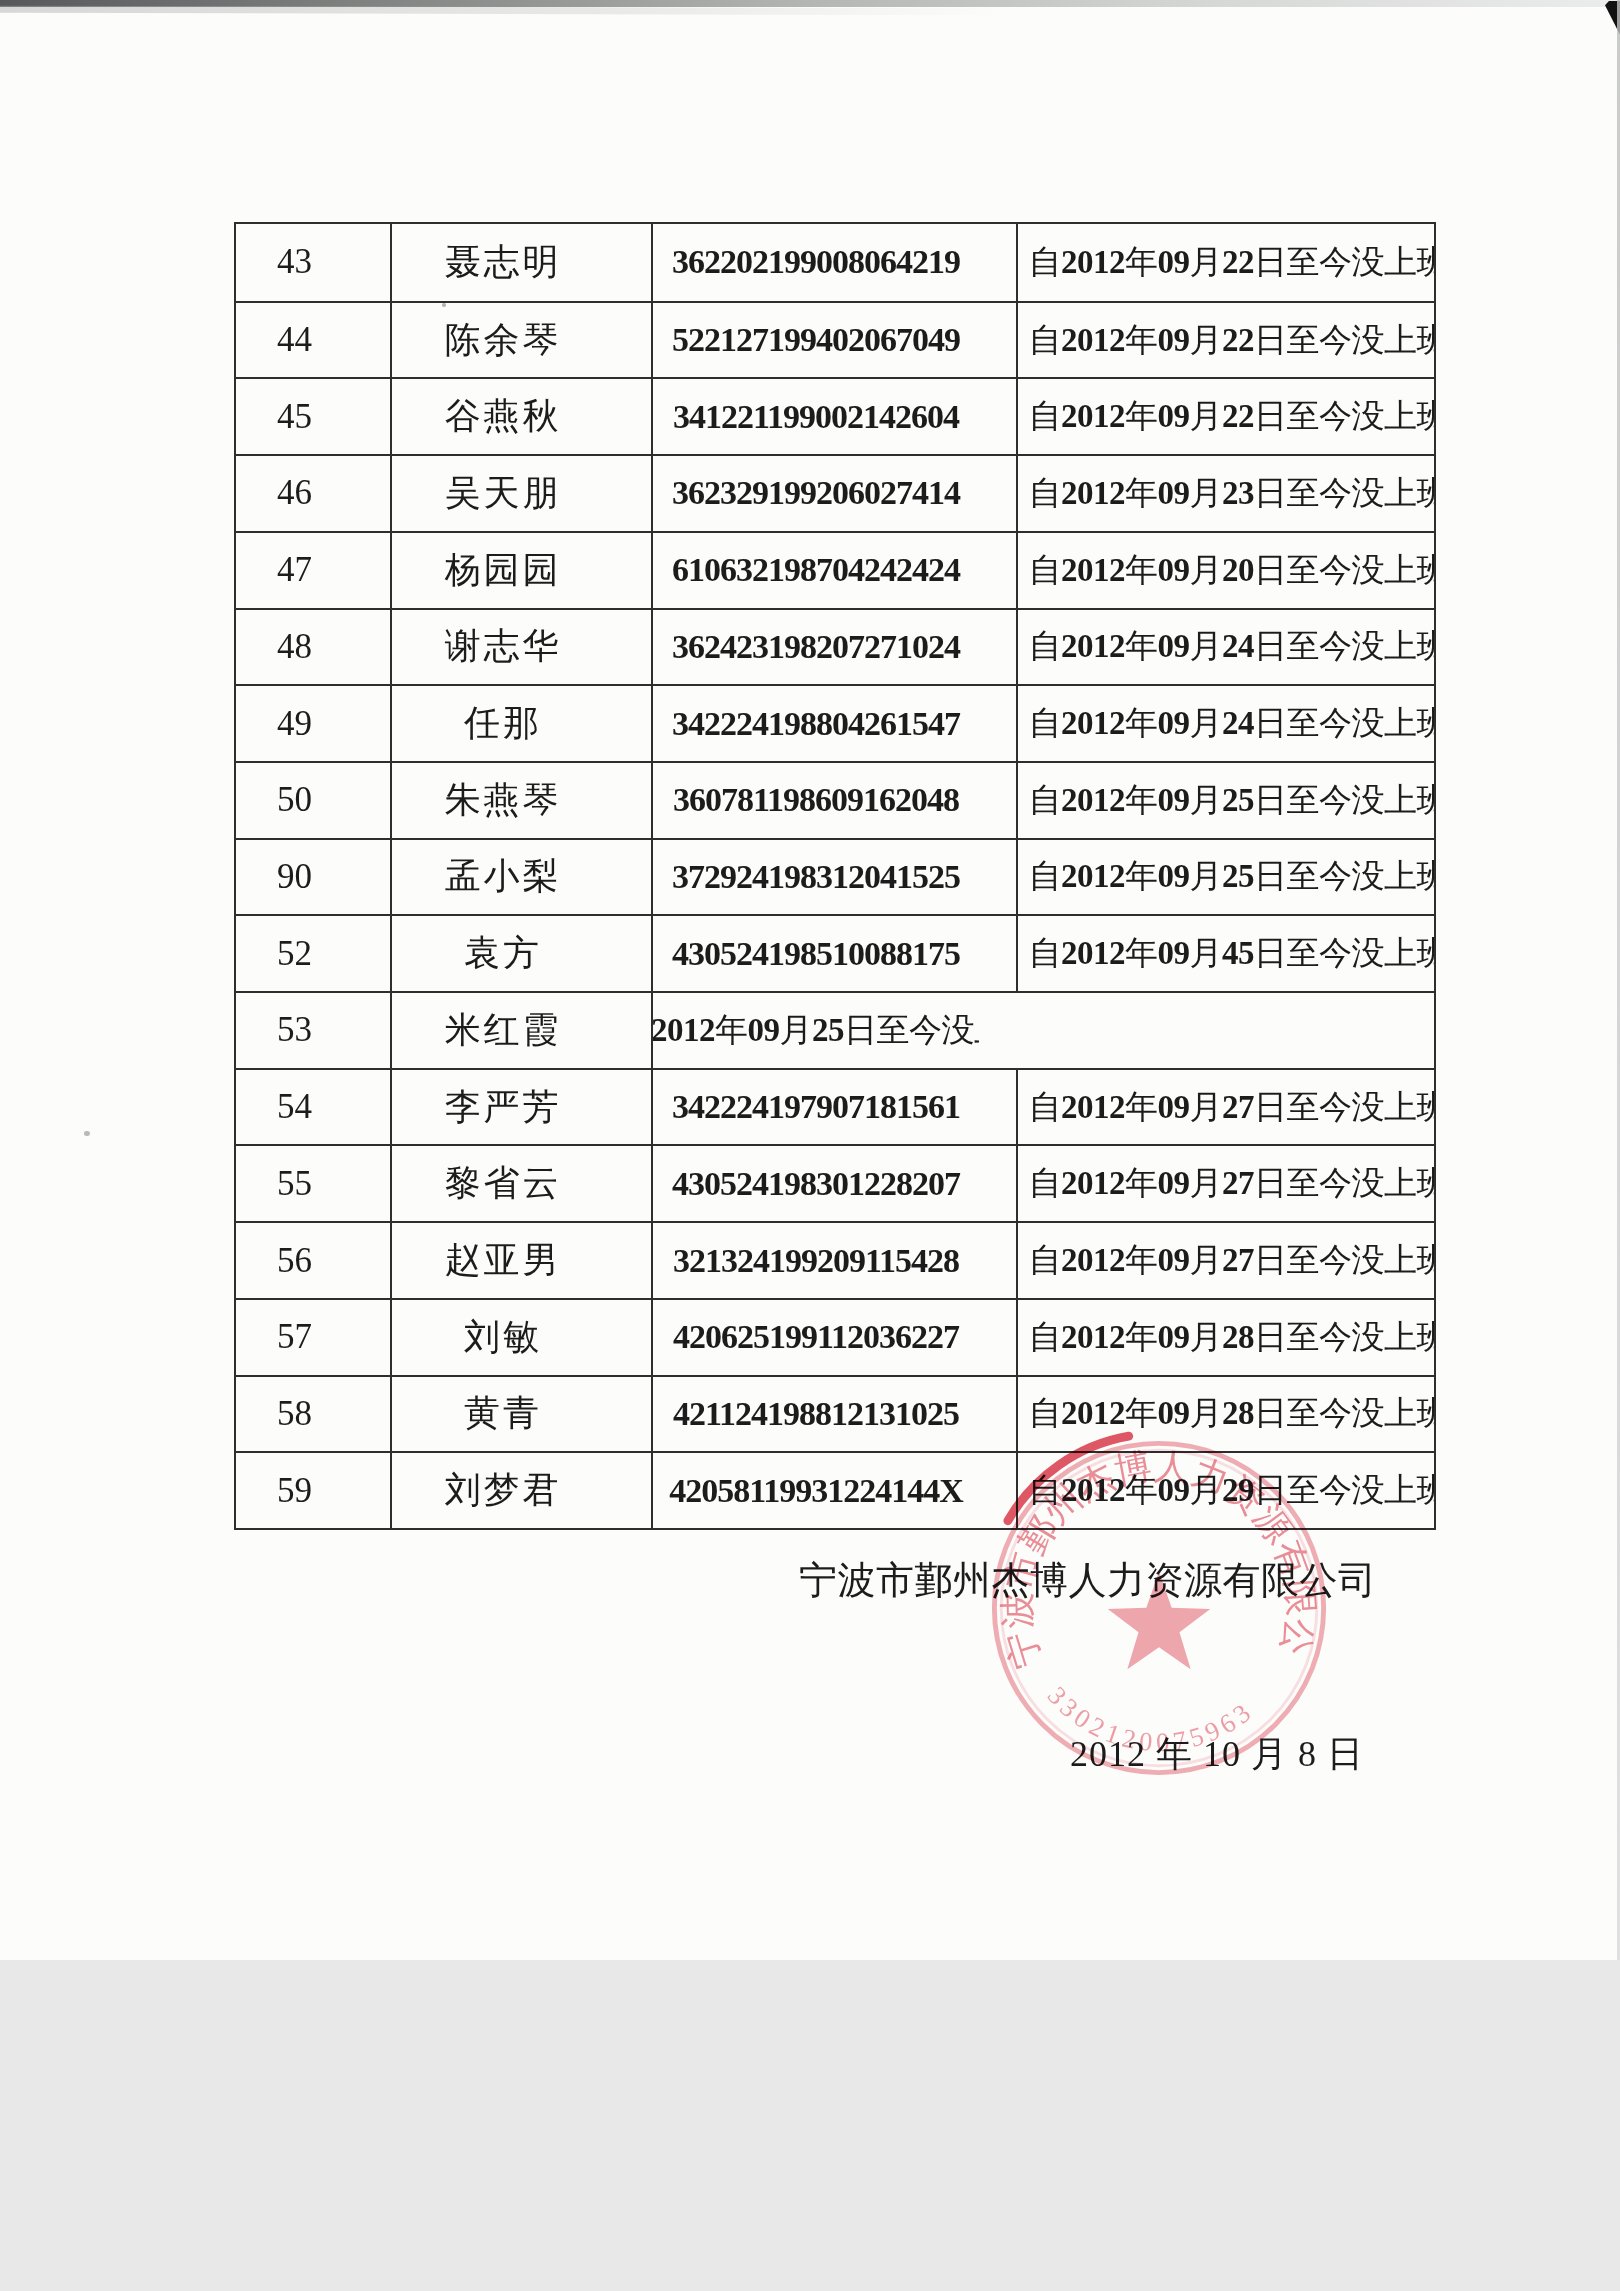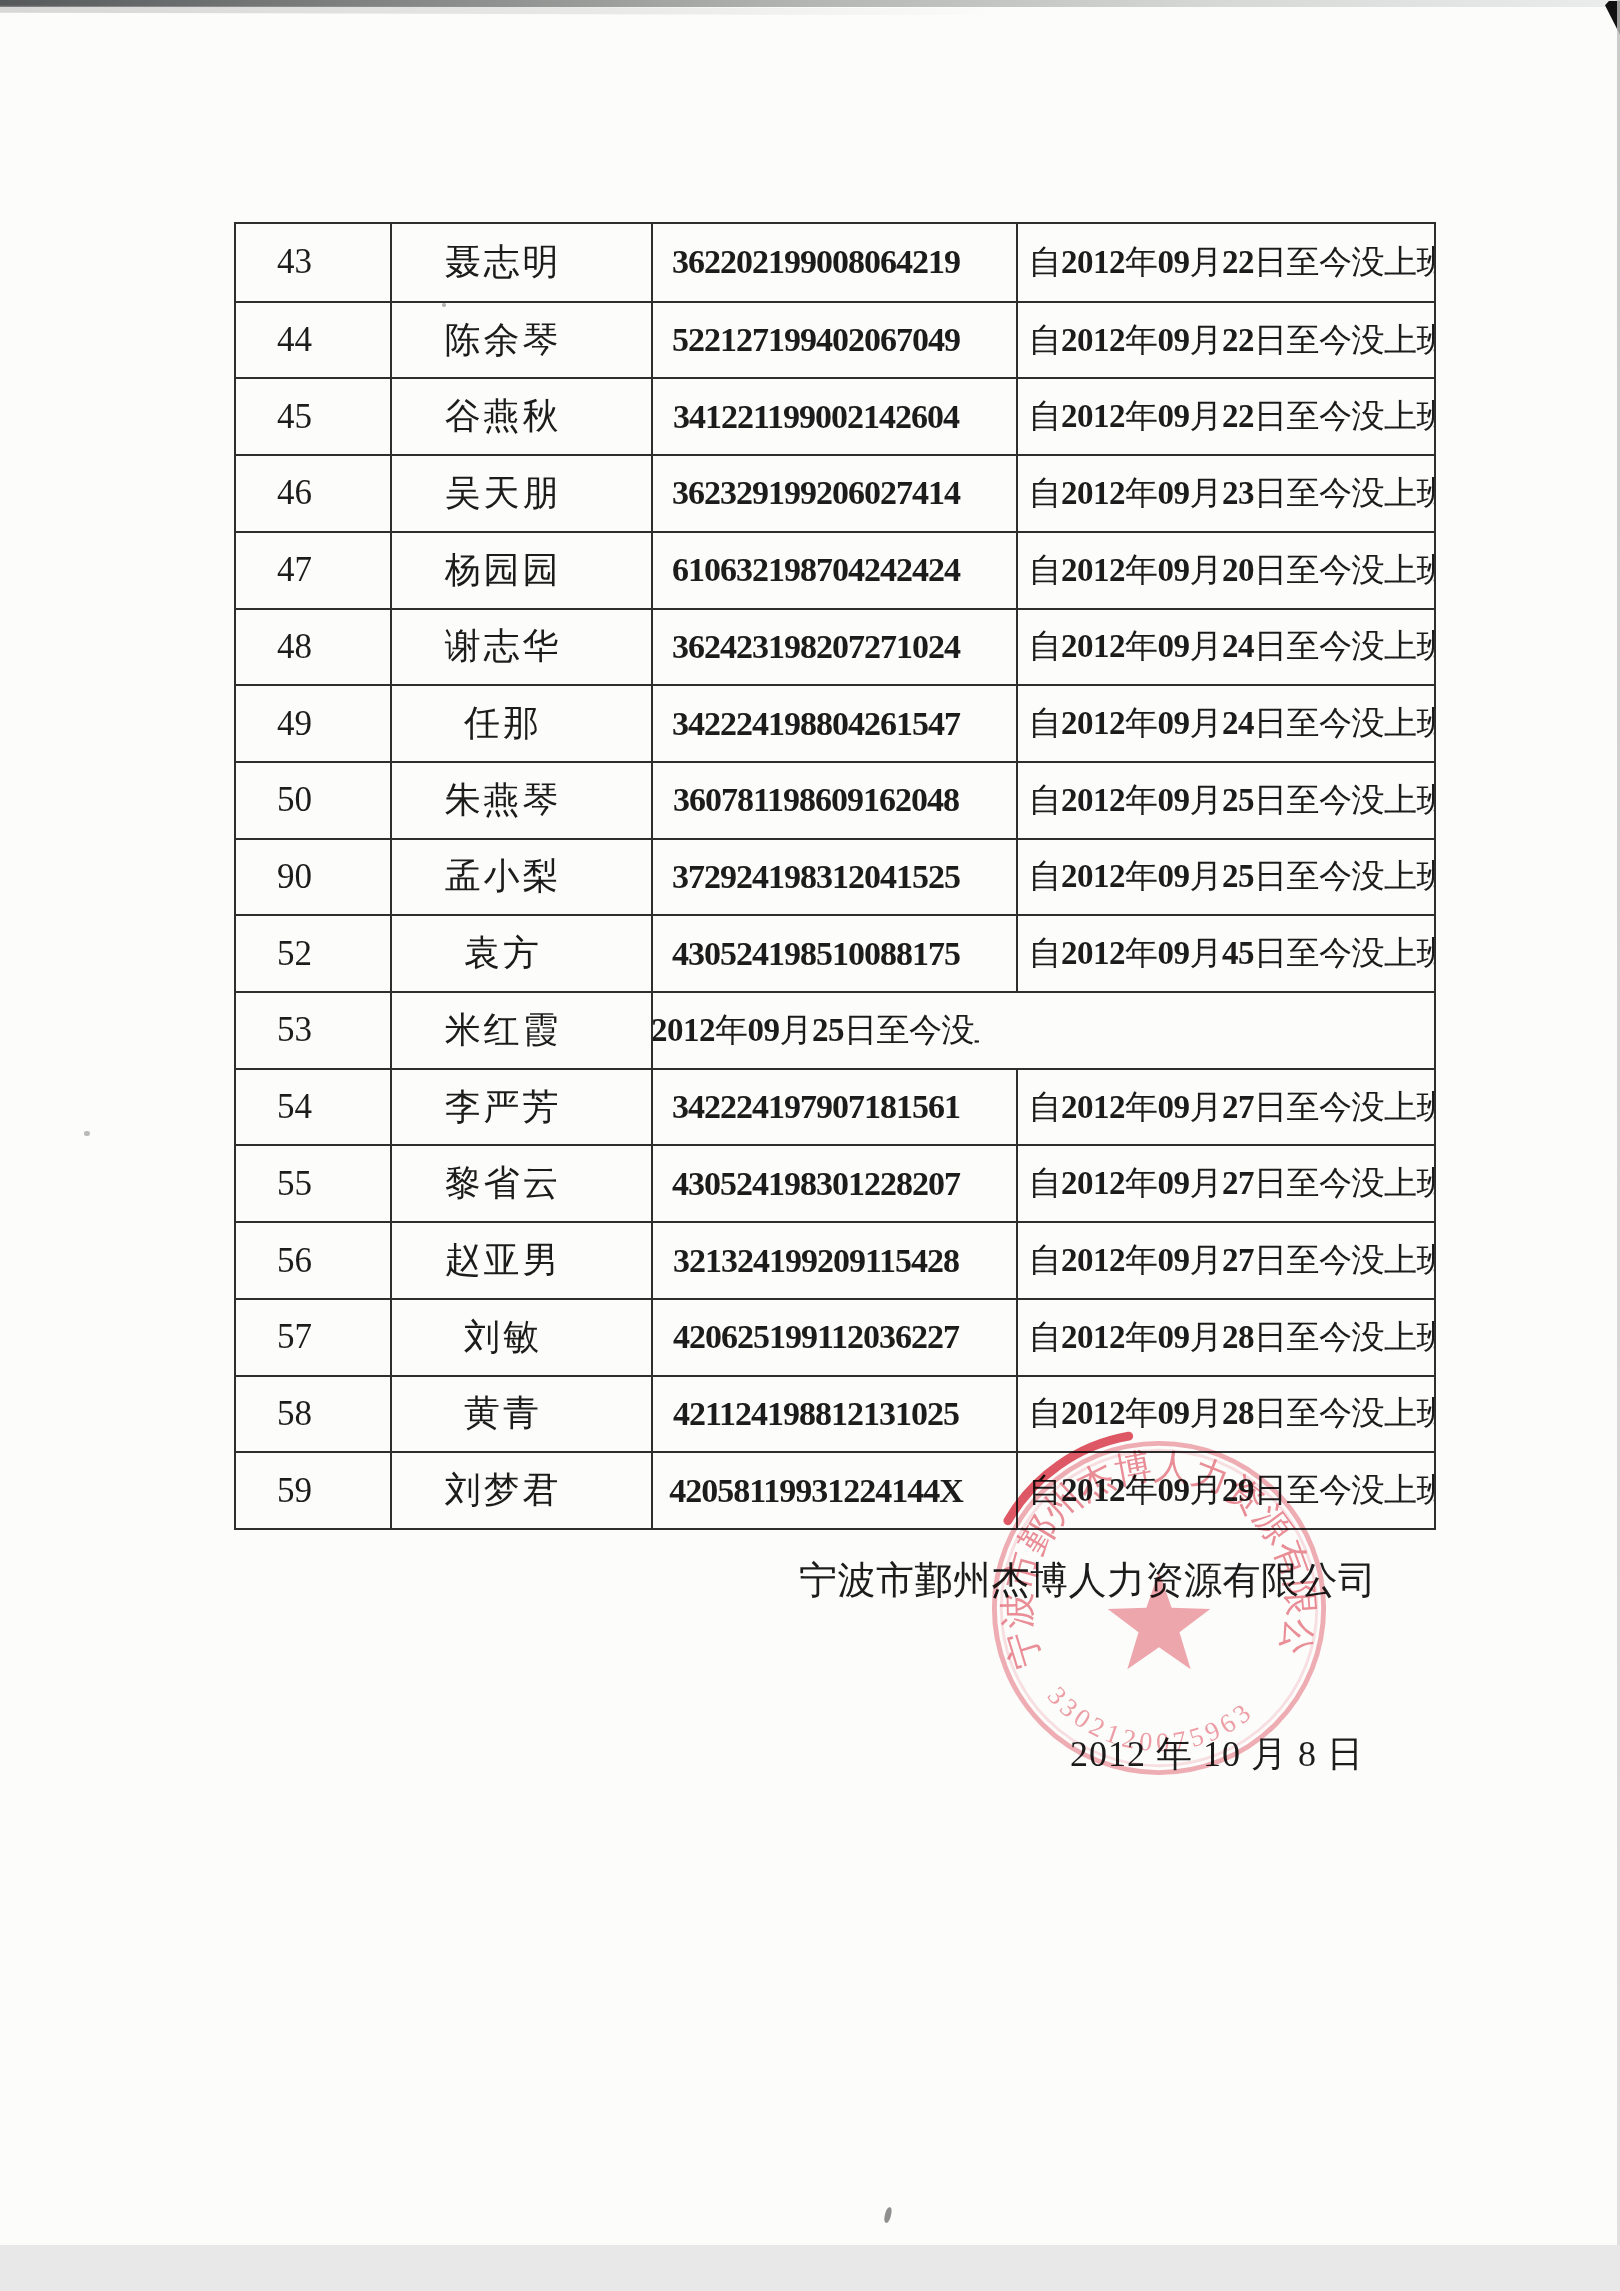--- a/index.html
+++ b/index.html
@@ -1,17 +1,17 @@
 <!DOCTYPE html>
 <html style="--stamp-red: #e4606e; --stamp-dark-red: #d8303f;"><head>
 <meta charset="utf-8">
 <style>
   html,body{margin:0;padding:0;background:#e8e8e8;}
   .page{
-    position:relative; width:1620px; height:2245px; margin:0 auto;
+    position:relative; width:1620px; height:1960px; margin:0 auto;
     background:#fcfcfb; overflow:hidden;
     font-family:"Liberation Serif","DejaVu Serif",serif; color:#1c1c1c;
   }
   
   .scan-band{
     position:absolute; left:0; top:0; width:100%; height:6.9px;
     background:linear-gradient(to right,#55595a 0%,#848785 25%,#b4b6b4 50%,#d6d8d6 75%,#ebecec 100%);
   }
   .scan-band2{
     position:absolute; left:0; top:6.9px; width:62%; height:6.9px; opacity:.45;

